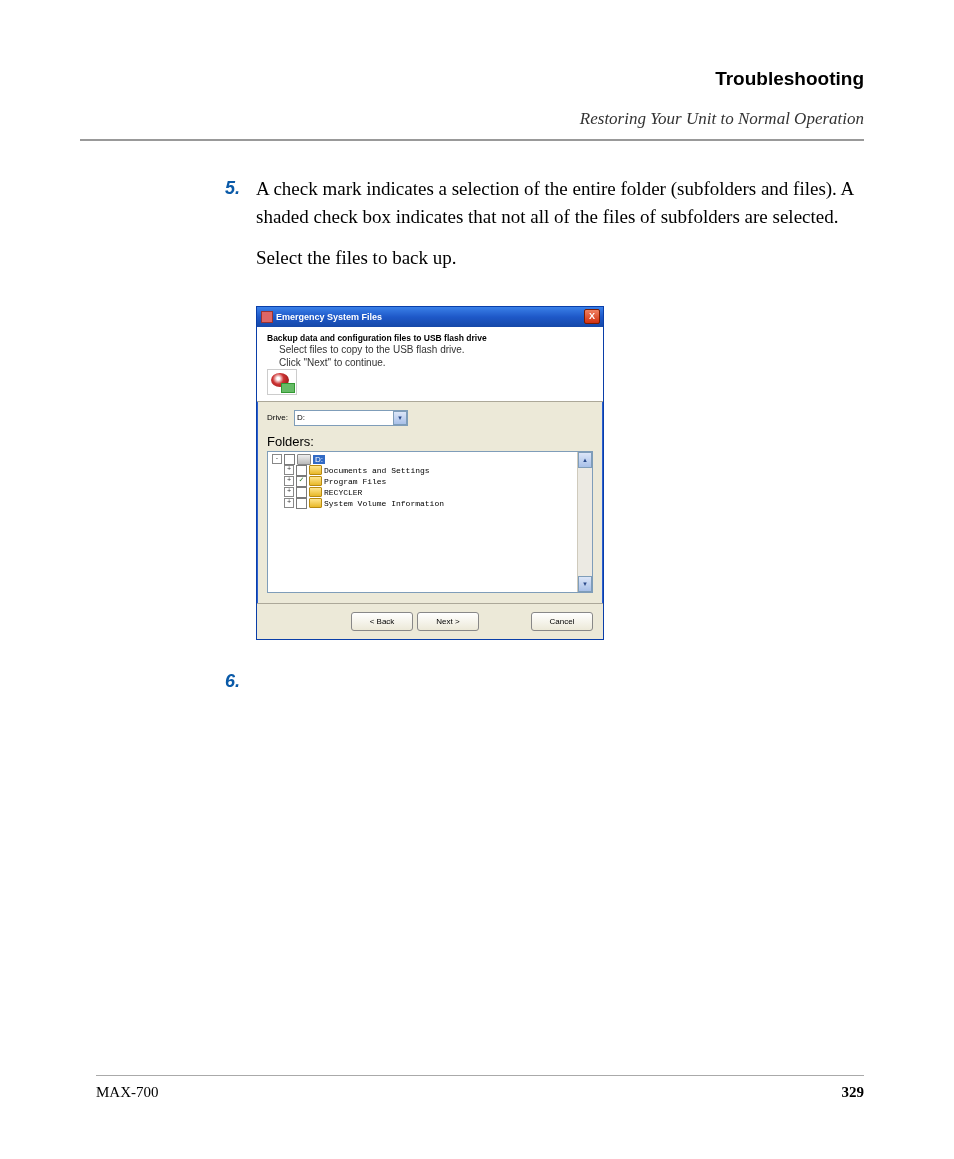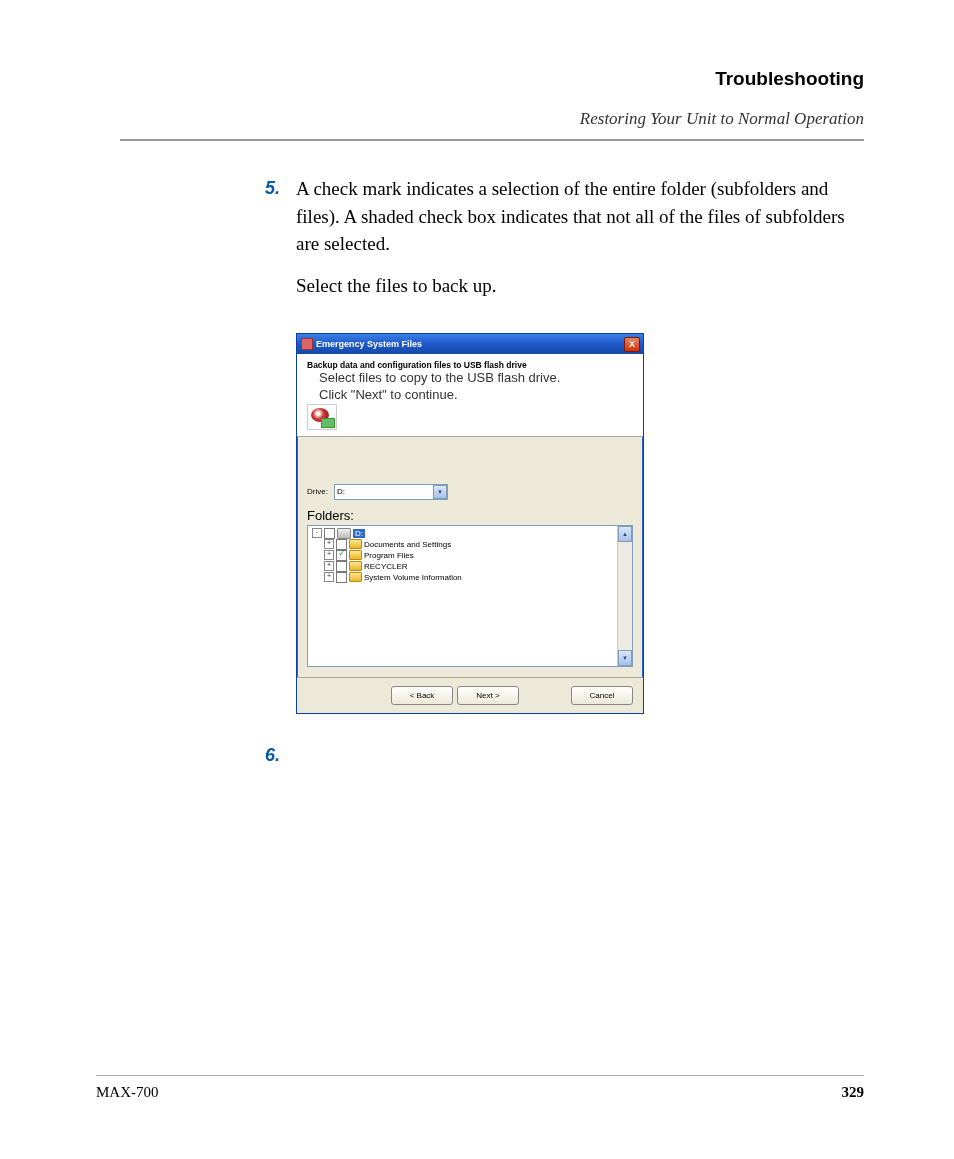--- a/index.html
+++ b/index.html
@@ -6,21 +6,21 @@
     margin: 0;
     font-family: Georgia, 'Times New Roman', serif;
     background: #fff;
     color: #000;
     width: 954px;
     height: 1159px;
     position: relative;
     box-sizing: border-box;
   }
   .page {
-    padding: 68px 90px 40px 120px;
+    padding: 68px 90px 40px 80px;
     box-sizing: border-box;
     height: 100%;
     position: relative;
   }
   .header {
     text-align: right;
     margin-bottom: 6px;
   }
   .header-title {
     font-family: Verdana, Arial, sans-serif;
@@ -110,42 +110,42 @@
   .dlg-header {
     background: #fff;
     border-bottom: 1px solid #aca899;
     padding: 6px 8px 6px 10px;
     display: flex;
     justify-content: space-between;
     align-items: flex-start;
     flex-direction: column;
   }
   .dlg-header-text b { font-size: 8.5px; }
-  .dlg-header-text .sub { padding-left: 12px; color: #333; font-size: 13px; line-height: 1.3; }
+  .dlg-header-text .sub { padding-left: 12px; color: #333; font-size: 10px; line-height: 1.3; }
   .dlg-header-icon {
     width: 28px; height: 24px;
     background: #fff;
     border: 1px solid #ccc;
     position: relative;
     flex-shrink: 0;
   }
   .dlg-header-icon::before {
     content:""; position:absolute; left:3px; top:3px; width:18px; height:14px;
     background: radial-gradient(circle at 40% 40%, #fff 10%, #c33 40%, #811 100%);
     border-radius: 50%;
   }
   .dlg-header-icon::after {
     content:""; position:absolute; right:1px; bottom:1px; width:12px; height:8px;
     background: #6b6; border:1px solid #393;
   }
   .dlg-body {
     padding: 8px 10px 10px 10px;
   }
   .drive-row {
-    display: flex; align-items: center; gap: 6px; margin-bottom: 8px; margin-top: 39px;
+    display: flex; align-items: center; gap: 6px; margin-bottom: 8px;
   }
   .drive-label { font-size: 8px; }
   .drive-select {
     width: 108px; height: 14px;
     border: 1px solid #7f9db9;
     background: #fff;
     font-size: 8px;
     padding: 0 2px;
     display: flex;
     justify-content: space-between;
@@ -170,21 +170,21 @@
     flex: 1;
     padding: 2px 4px;
     font-size: 8px;
     overflow: hidden;
   }
   .tree-row {
     display: flex; align-items: center; gap: 2px; height: 11px;
     white-space: nowrap;
   }
   .tree-indent-1 { padding-left: 0px; }
-  .tree-indent-2 { padding-left: 12px; }
+  .tree-indent-2 { padding-left: 12px; font-family: Liberation Mono, monospace; }
   .exp {
     width: 8px; height: 8px;
     border: 1px solid #888; background:#fff; font-size:7px; line-height:6px;
     text-align:center; color:#333; flex-shrink:0;
   }
   .cbx {
     width: 9px; height: 9px; border: 1px solid #7a7a7a; background: #fff;
     font-size: 8px; line-height: 8px; text-align: center; color: #2a7a2a;
     flex-shrink:0;
   }

